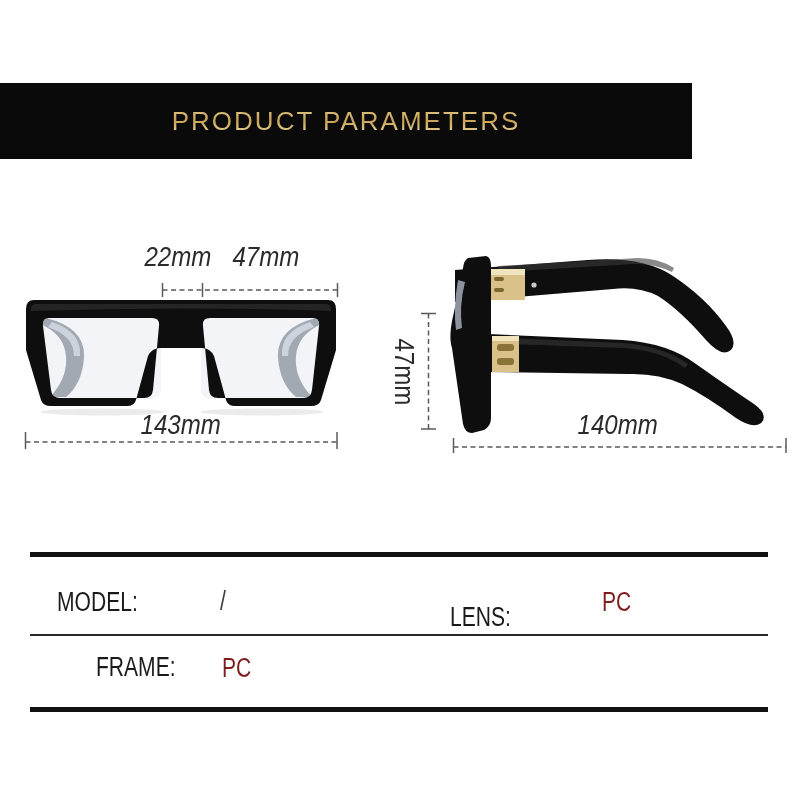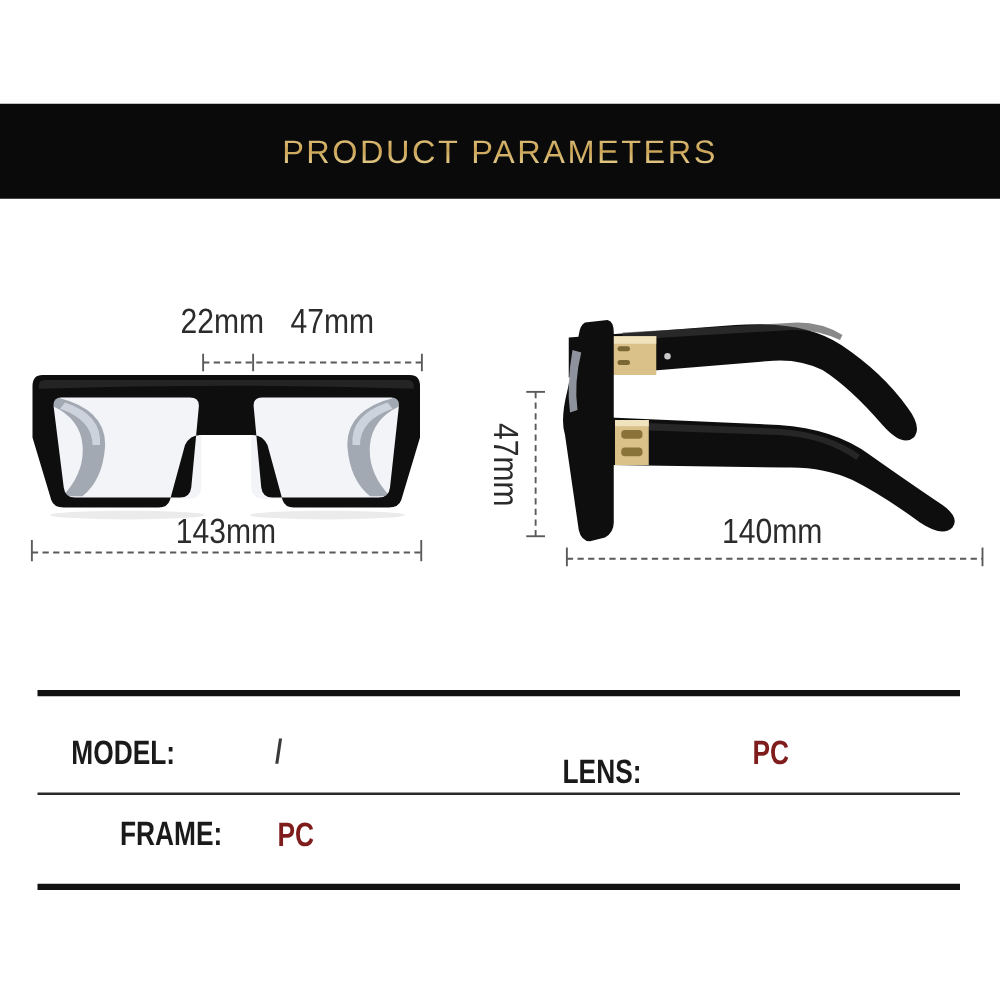--- a/index.html
+++ b/index.html
@@ -1,49 +1,49 @@
 <!DOCTYPE html>
 <html><head>
 <meta charset="utf-8">
 <style>
   * { margin:0; padding:0; box-sizing:border-box; }
   body { background:#ffffff; font-family:"Liberation Sans", sans-serif; }
   .page { position:relative; width:800px; height:800px; background:#ffffff; overflow:hidden; }
 
   .header-band {
-    position:absolute; left:0; top:83px; width:800px; height:76px;
+    position:absolute; left:0; top:83px; width:692px; height:76px;
     background:#0a0a0a; display:flex; align-items:center; justify-content:center;
   }
   .header-title {
     font-size:26px; font-weight:500; letter-spacing:2px;
     background:linear-gradient(180deg,#e8d193 0%, #c9a254 45%, #f0dda4 100%);
     -webkit-background-clip:text; background-clip:text; color:transparent;
     white-space:nowrap;
   }
 
   .dim-label {
     position:absolute; font-size:28px; color:#2b2b2b; line-height:30px;
-    text-align:center; white-space:nowrap;
+    text-align:center; white-space:nowrap;font-style:italic;
   }
   .squeeze { display:inline-block; transform:scaleX(.86); transform-origin:50% 50%; }
 
   .dim-label-vertical {
     position:absolute; left:359px; top:357px; width:90px; height:30px;
     font-size:28px; color:#2b2b2b; line-height:30px; text-align:center;
     transform:rotate(90deg); white-space:nowrap;
   }
 
   svg.dim, svg.art { position:absolute; overflow:visible; }
 
   .spec-line { position:absolute; left:30px; width:738px; background:#111111; }
   .spec-line.thick { height:5px; }
   .spec-line.thin  { height:2px; background:#2a2a2a; }
 
   .spec-text {
-    position:absolute; font-size:27px; line-height:28px; color:#1a1a1a; white-space:nowrap;font-weight:bold;
+    position:absolute; font-size:27px; line-height:28px; color:#1a1a1a; white-space:nowrap;
   }
   .spec-text .sq { display:inline-block; transform:scaleX(.78); transform-origin:0 50%; }
   .spec-value { color:#7f1d1d; }
   .spec-slash { color:#3a3a3a; }
 </style>
 </head>
 <body>
 
 <div class="page">
 

